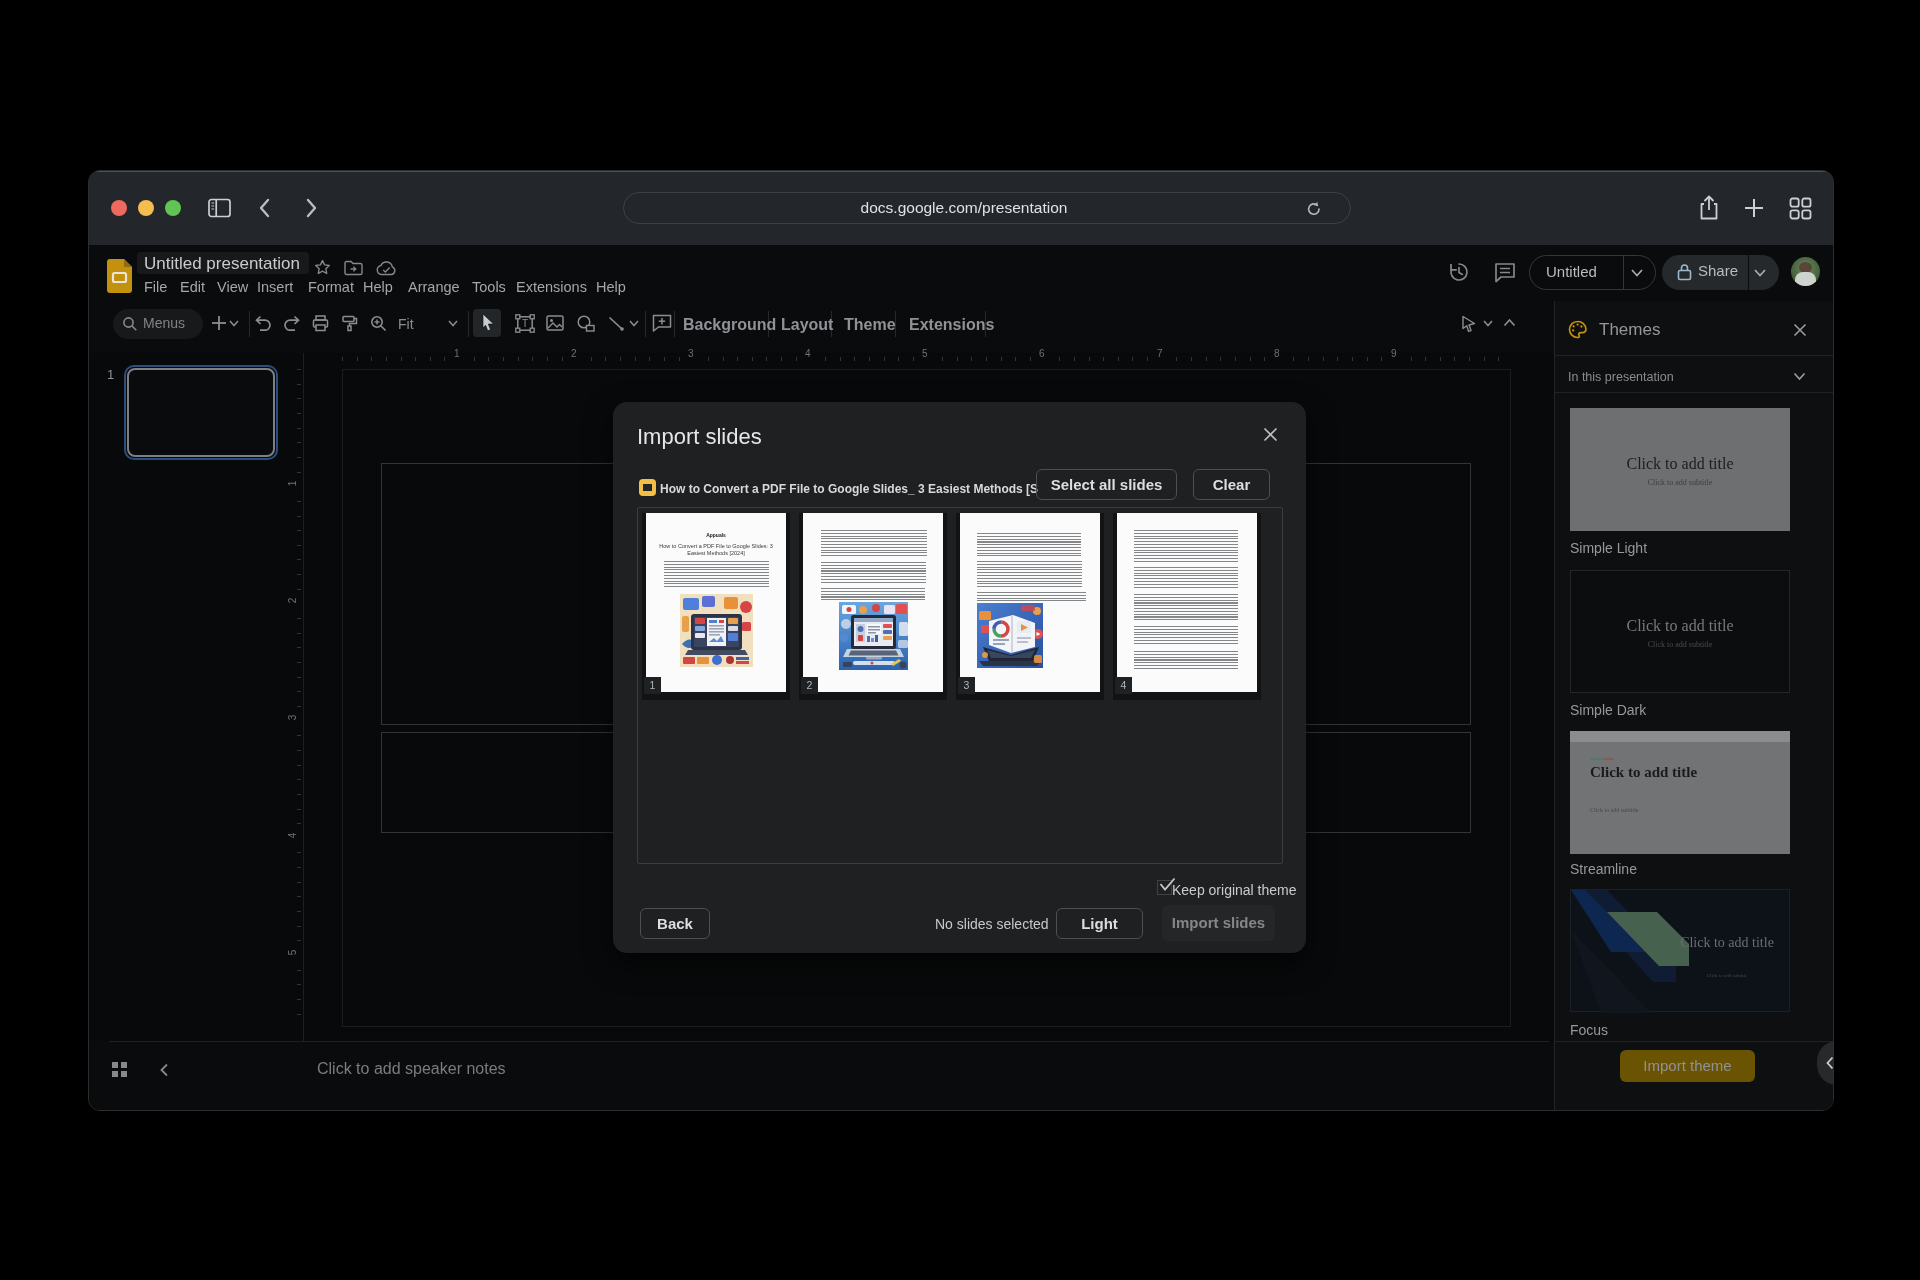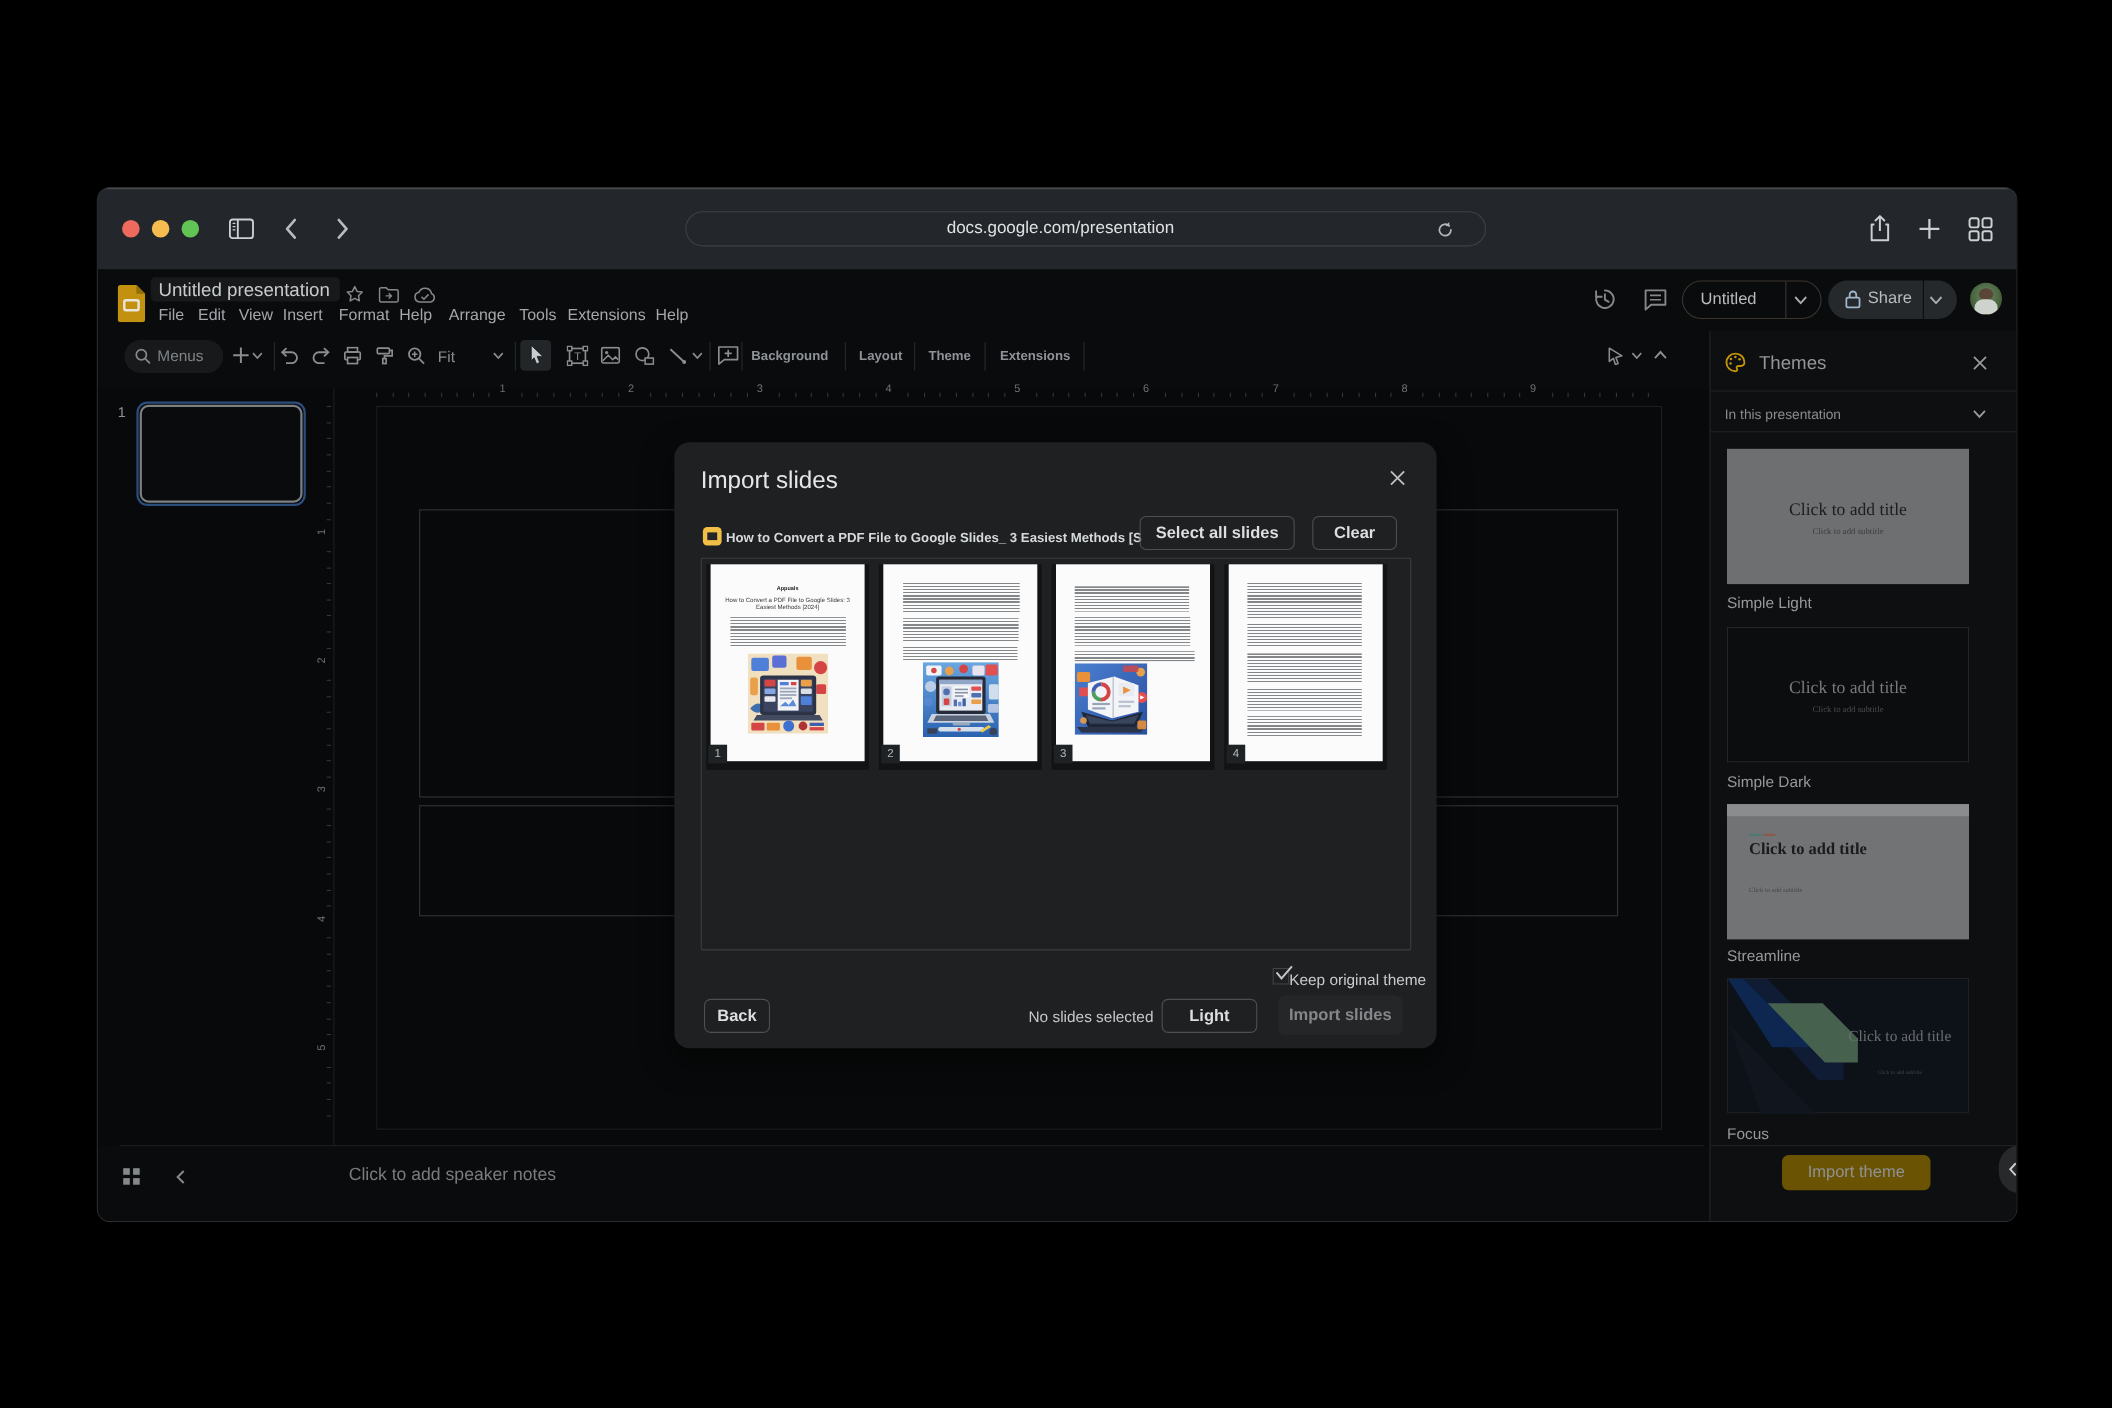--- a/index.html
+++ b/index.html
@@ -12,21 +12,21 @@
 #chrome { position:absolute; left:0; top:0; width:100%; height:74px; background:#23262a; }
 .tl { position:absolute; top:199px; width:16px; height:16px; border-radius:50%; }
 #urlbar { position:absolute; left:534px; top:21px; width:728px; height:32px;
   background:none; border:1px solid #3e4144; border-radius:16px; }
 #urltext { position:absolute; width:100%; top:6px; text-align:center; color:#dfe1e2; font-size:15.5px; }
 
 #app { position:absolute; left:0; top:74px; width:1746px; height:867px; background:#0a0b0c; }
 #canvasbg { position:absolute; left:0px; top:108px; width:1465px; height:688px; background:#08090a; }
 .line { position:absolute; background:#2e3031; }
 .menu { color:#a4a7aa; font-size:14.5px; position:absolute; top:34px; }
-.tbtxt { color:#8f9397; font-size:12px; position:absolute; top:71px; }
+.tbtxt { color:#8f9397; font-size:16px; position:absolute; top:71px; }
 
 #panel { position:absolute; left:1465px; top:56px; width:280px; height:811px; background:#0e0f10; border-left:1px solid #222425; }
 .card { position:absolute; left:15px; width:220px; height:123px;font-family:Liberation Serif, serif; }
 .cardlabel { position:absolute; left:15px; color:#96999c; font-size:14px; }
 
 #dialog { position:absolute; left:613px; top:402px; width:693px; height:551px;
   background:#1e2022; border-radius:14px; box-shadow:0 10px 28px rgba(0,0,0,.6); }
 .btn { position:absolute; border:1px solid #4c5053; border-radius:6px; color:#dcdee0;
   font-size:15px; font-weight:bold; text-align:center; }
 .page { position:absolute; top:0; width:140px; height:179px; background:#fbfbfb; }
@@ -624,17 +624,17 @@
       <div class="badge">4</div>
     </div>
   </div>
 
   <div class="abs" style="left:544px; top:478px; width:15px; height:15px; border:1.5px solid #3f4346;">
     <svg class="abs" style="left:1px; top:-4px;" width="17" height="16" viewBox="0 0 17 16">
       <path d="M1.5 7 L6 12.5 L15.5 1.5" fill="none" stroke="#c3c6c8" stroke-width="1.8"></path>
     </svg>
   </div>
   <div class="abs" style="left:559px; top:480px; color:#c9ccce; font-size:14px; white-space:nowrap;">Keep original theme</div>
-  <div class="btn" style="left:27px; top:506px; width:60px; height:31px; line-height:29px;">Back</div>
+  <div class="btn" style="left:27px; top:506px; width:70px; height:31px; line-height:29px;">Back</div>
   <div class="abs" style="left:322px; top:514px; color:#c6c9cb; font-size:14px;">No slides selected</div>
   <div class="btn" style="left:443px; top:506px; width:87px; height:31px; line-height:29px;">Light</div>
   <div class="abs" style="left:549px; top:503px; width:113px; height:36px; background:#242628; border-radius:6px; text-align:center; line-height:36px; color:#85888b; font-size:15px; font-weight:bold;">Import slides</div>
 </div>
 
 </body></html>

